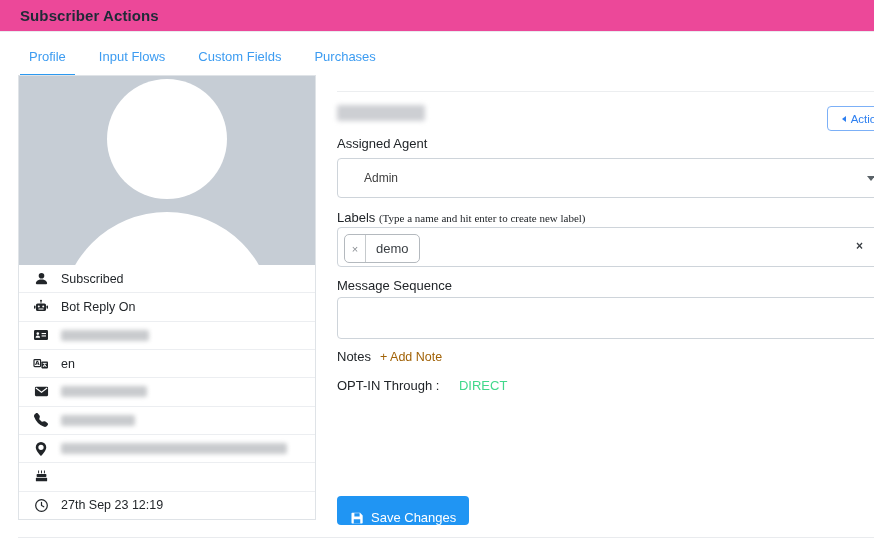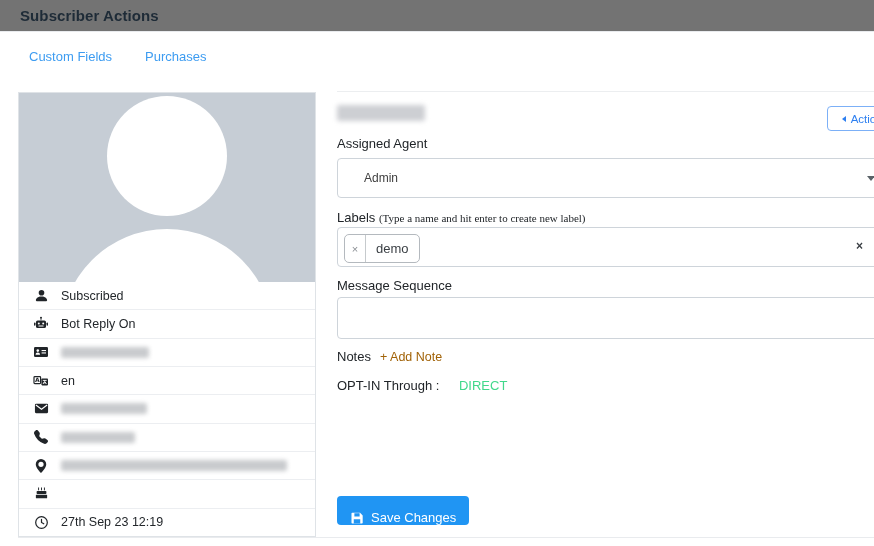--- a/index.html
+++ b/index.html
@@ -5,39 +5,39 @@
   html,body{margin:0;padding:0;}
   body{
     width:874px;height:546px;overflow:hidden;position:relative;
     background:#ffffff;
     font-family:"Liberation Sans","DejaVu Sans",sans-serif;
     color:#212529;
   }
   
   .app-header{
     position:absolute;top:0;left:0;width:874px;height:31px;
-    border-bottom:1px solid #e9ebee;background:#737373;
+    border-bottom:1px solid #e9ebee;background:#ec4899;
   }
   .app-header .title{
     position:absolute;left:20px;top:7px;
     font-size:15px;font-weight:700;color:#1e2b37;letter-spacing:.1px;
   }
   
   .tabs{
     position:absolute;top:31px;left:0;width:874px;height:45px;
     display:flex;align-items:flex-end;padding-left:20px;box-sizing:border-box;
   }
   .tab{
     font-size:13px;color:#3d9cf1;padding:10px 9px 10px;margin-right:15px;
     cursor:pointer;border-bottom:2px solid transparent;
   }
   .tab.active{border-bottom:2px solid #2c99f0;}
   
   .profile-card{
-    position:absolute;left:18px;top:92px;width:298px;height:445px;
+    position:absolute;left:18px;top:75px;width:298px;height:445px;
     border:1px solid #dfe3e7;box-sizing:border-box;background:#fff;
     display:flex;flex-direction:column;
   }
   .avatar{
     height:189px;background:#c6cdd5;overflow:hidden;position:relative;flex:none;
   }
   .detail-rows{flex:1;display:flex;flex-direction:column;}
   .detail-row{
     flex:1;display:flex;align-items:center;padding-left:14px;
     border-top:1px solid #eceef1;font-size:12.5px;color:#23272b;
@@ -125,20 +125,22 @@
   svg{display:block;}
 </style>
 </head>
 <body>
 
 <div class="app-header">
   <div class="title">Subscriber Actions</div>
 </div>
 
 <div class="tabs">
+  <div class="tab active">Profile</div>
+  <div class="tab">Input Flows</div>
   <div class="tab">Custom Fields</div>
   <div class="tab">Purchases</div>
 </div>
 
 <div class="profile-card">
   <div class="avatar">
     <svg width="296" height="189" viewBox="0 0 296 189">
       <rect width="296" height="189" fill="#c6cdd5"></rect>
       <circle cx="148" cy="63" r="60" fill="#ffffff"></circle>
       <circle cx="148" cy="242" r="106" fill="#ffffff"></circle>

